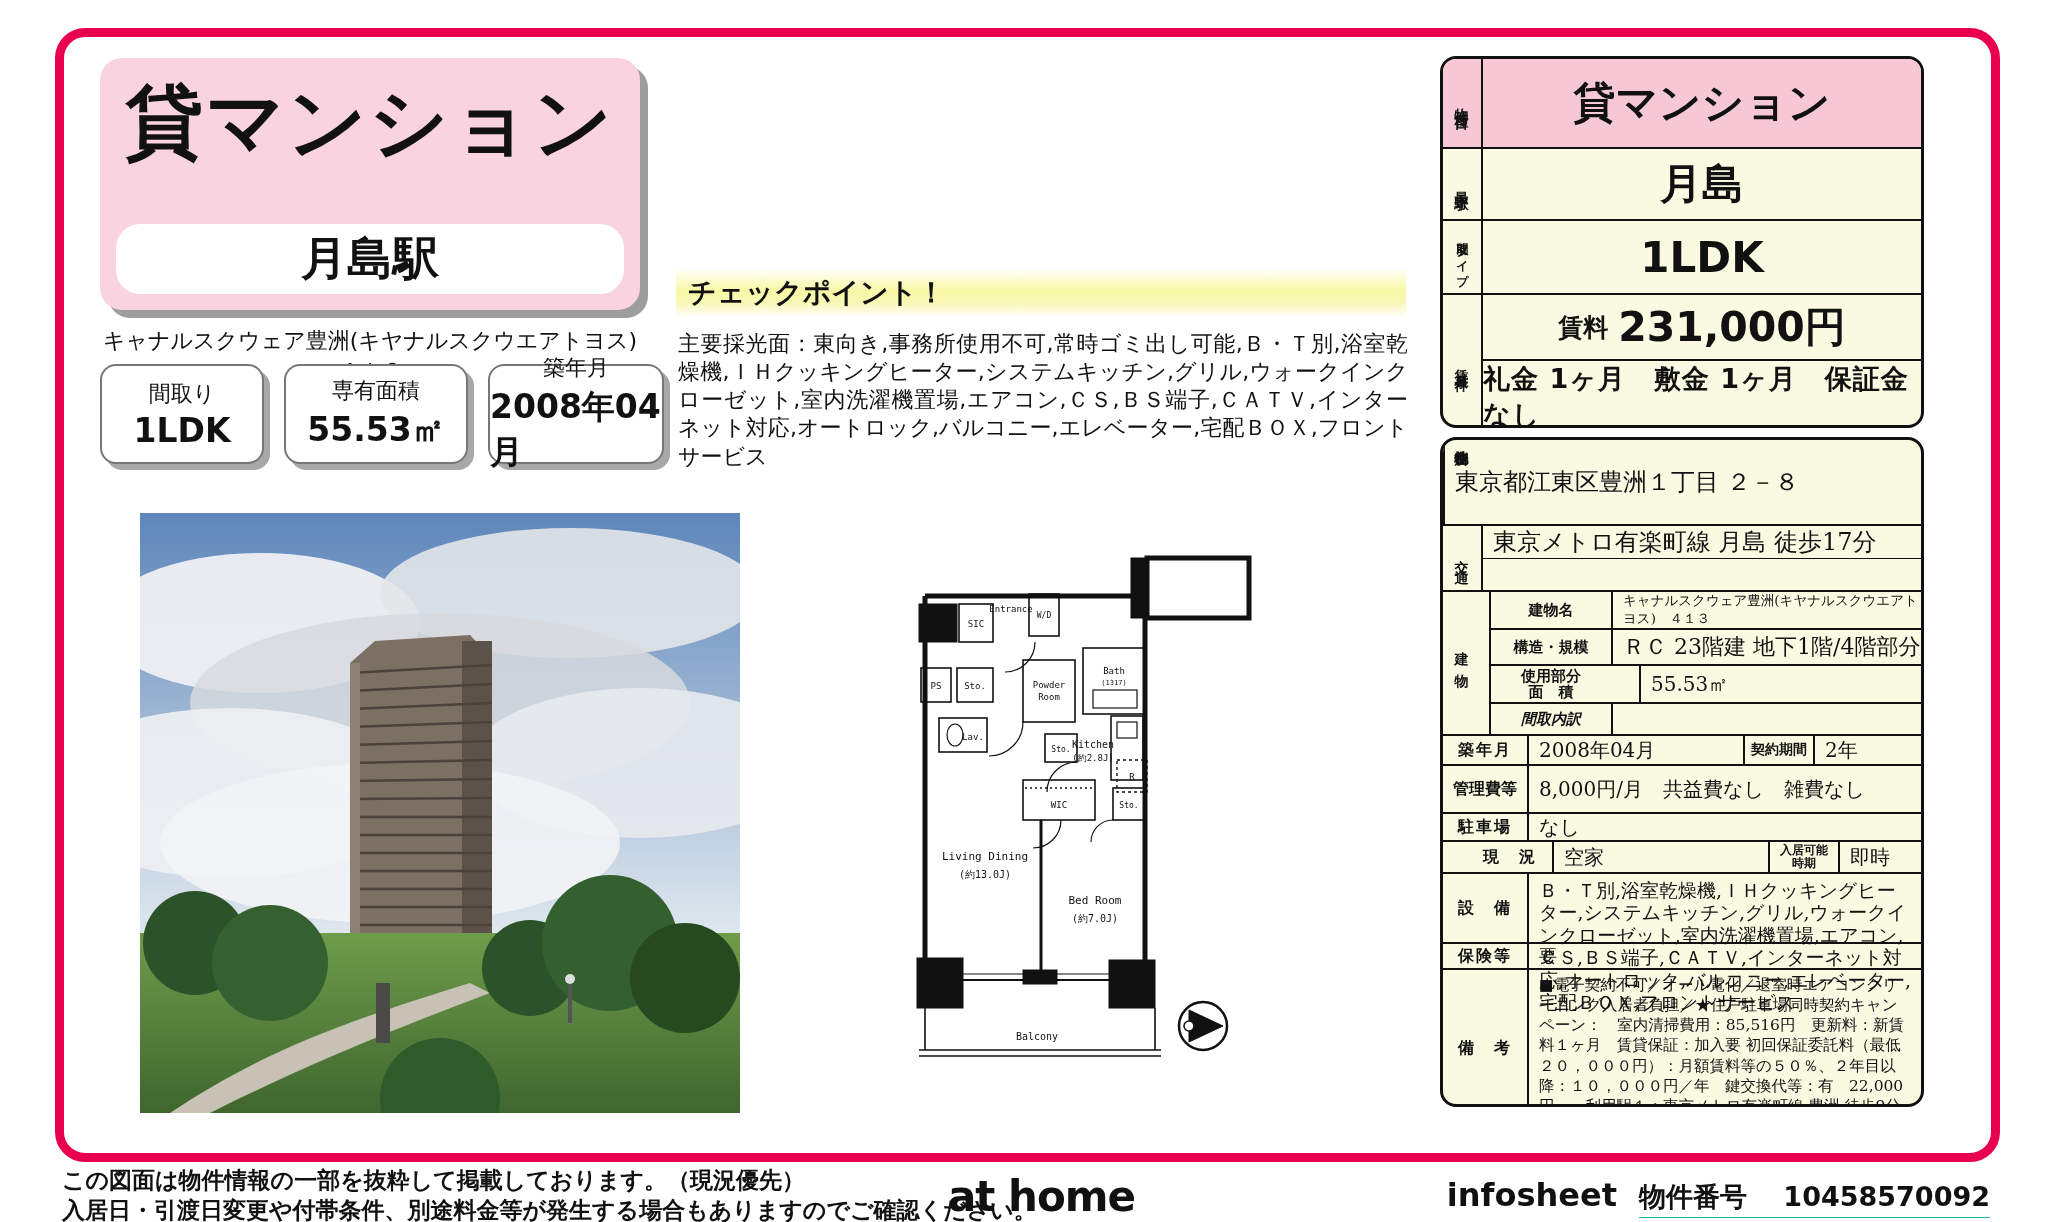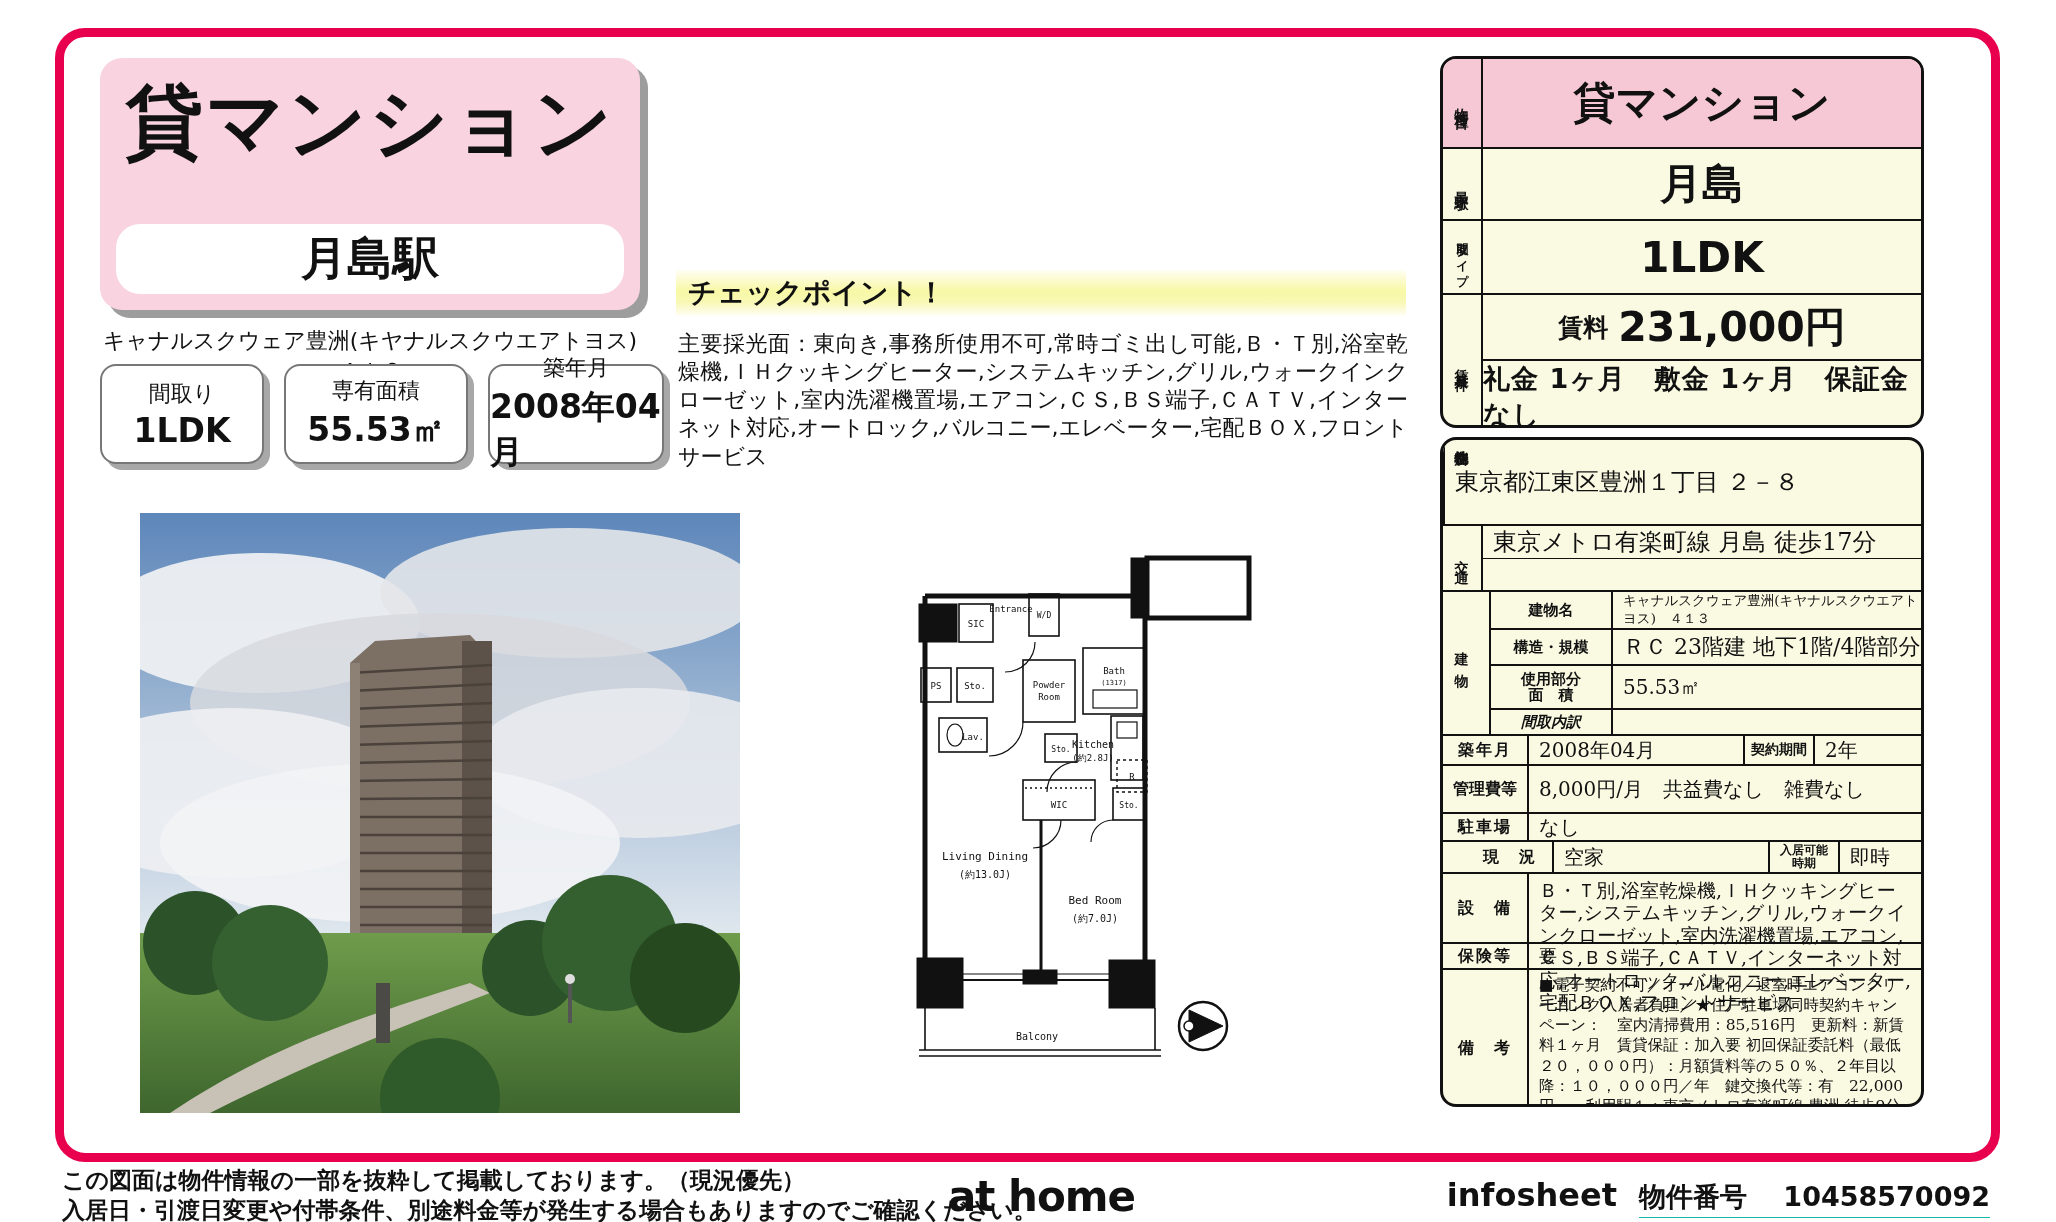--- a/index.html
+++ b/index.html
@@ -276,21 +276,21 @@
     <div class="lblcol vlab" style="letter-spacing:22px;">建物</div>
     <div class="bl" style="flex:1;display:flex;flex-direction:column;margin-left:8px;">
       <div class="band" style="height:36px;">
         <div class="sublbl">建物名</div>
         <div class="val bl serif f14">キャナルスクウェア豊洲(キヤナルスクウエアトヨス)　４１３</div>
       </div>
       <div class="band bt" style="height:36px;">
         <div class="sublbl">構造・規模</div>
         <div class="val bl serif f22">ＲＣ 23階建 地下1階/4階部分</div>
       </div>
-      <div class="band bt" style="height:44px;">
+      <div class="band bt" style="height:38px;gap:28px;">
         <div class="sublbl" style="line-height:1.1;">
           <span>使用部分</span>
           <span>面　積</span>
         </div>
         <div class="val bl serif f20">55.53㎡</div>
       </div>
       <div class="band bt" style="flex:1;font-style:italic;">
         <div class="sublbl">間取内訳</div>
         <div class="val bl serif f18"></div>
       </div>

